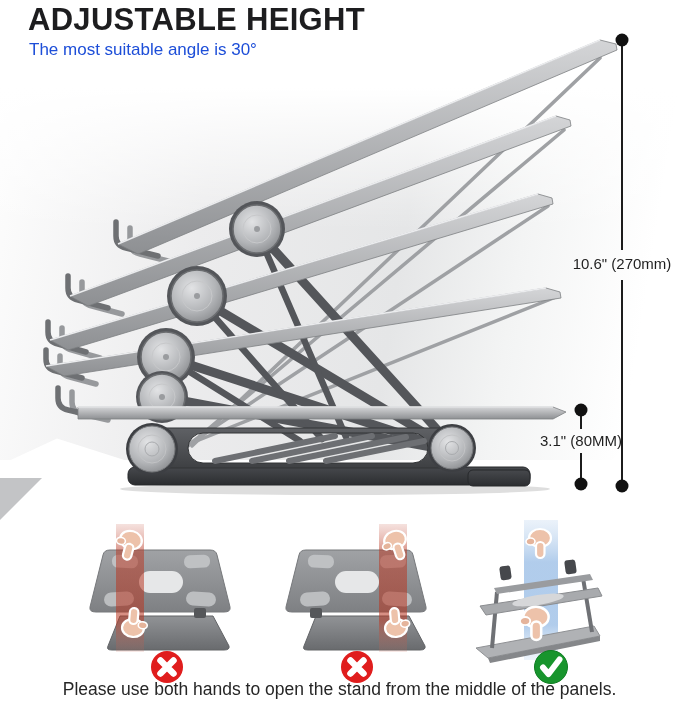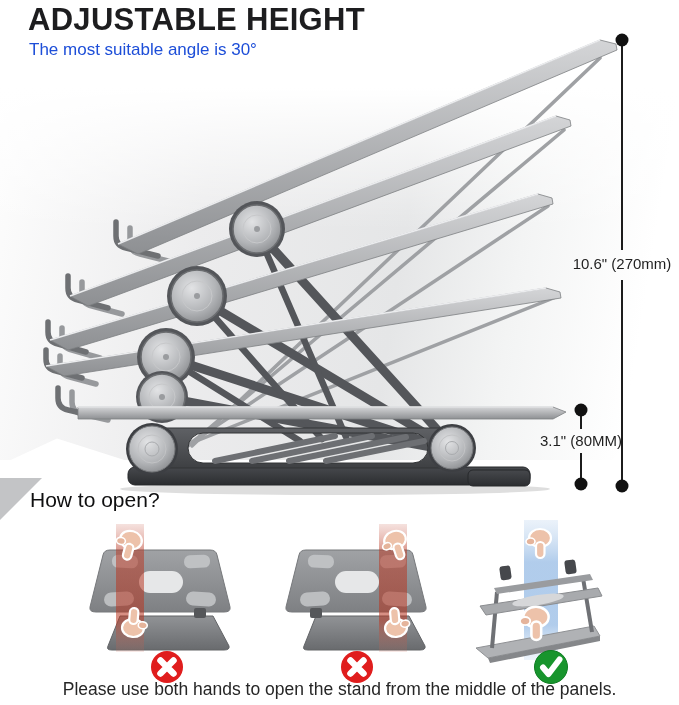--- a/index.html
+++ b/index.html
@@ -256,16 +256,15 @@
       <use href="#badge-check" transform="translate(551,667)"></use>
     </g>
   </svg>
 
   <div class="abs title">ADJUSTABLE HEIGHT</div>
   <div class="abs subtitle">The most suitable angle is 30°</div>
 
   <div class="abs dim dim-max">10.6" (270mm)</div>
   <div class="abs dim dim-min">3.1" (80MM)</div>
 
-  <div class="abs howto-heading">How to open?</div>
   <div class="abs caption">Please use both hands to open the stand from the middle of the panels.</div>
 
 </div>
 
 </body></html>

